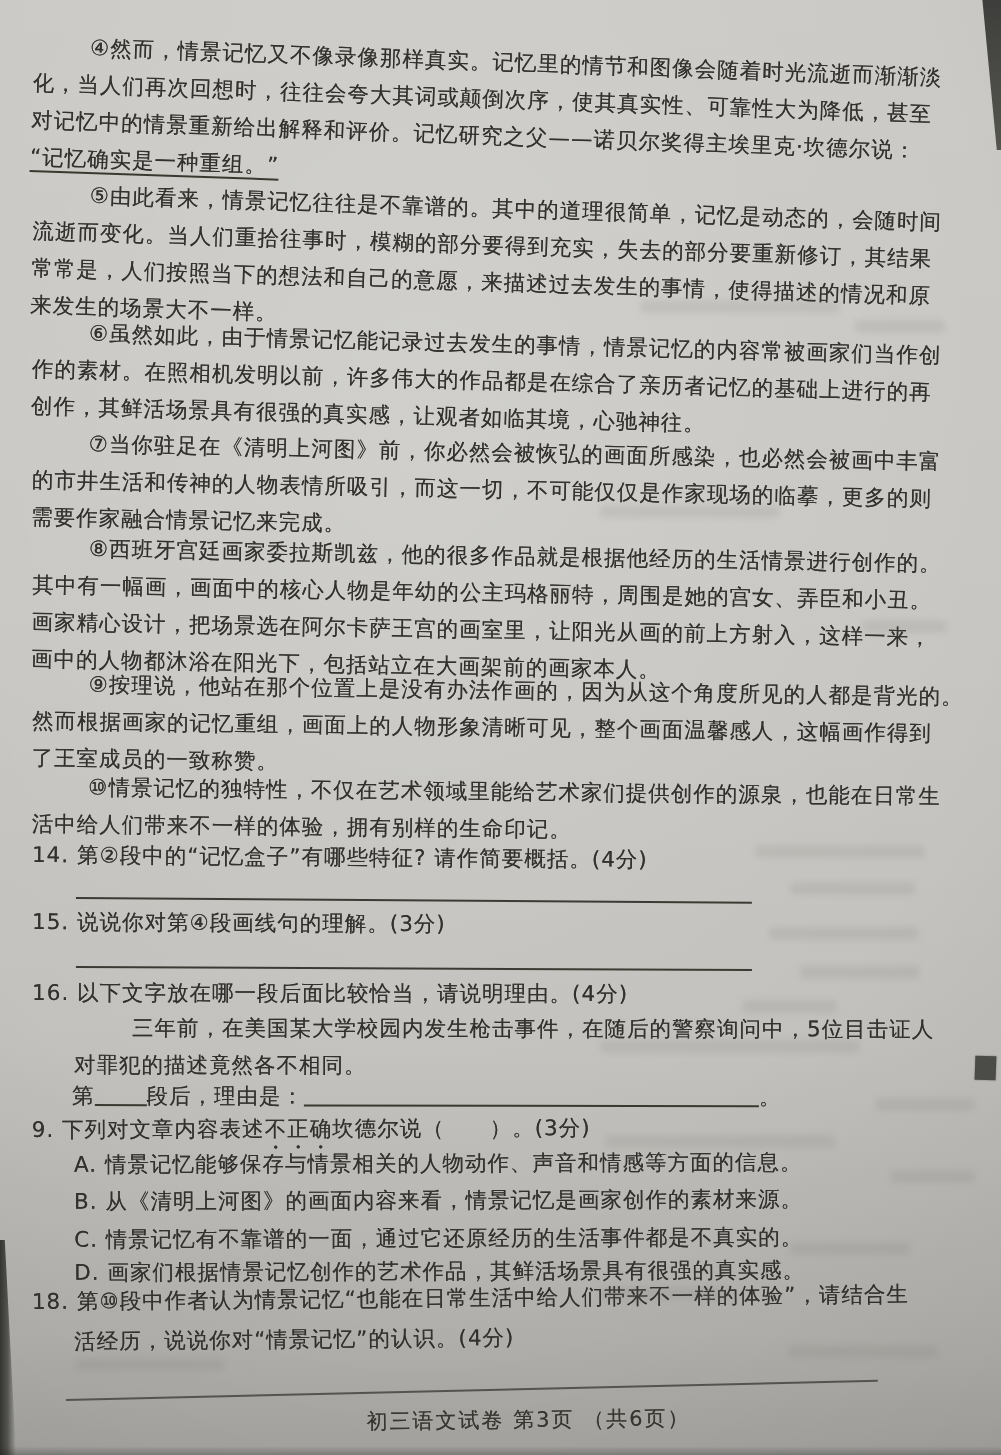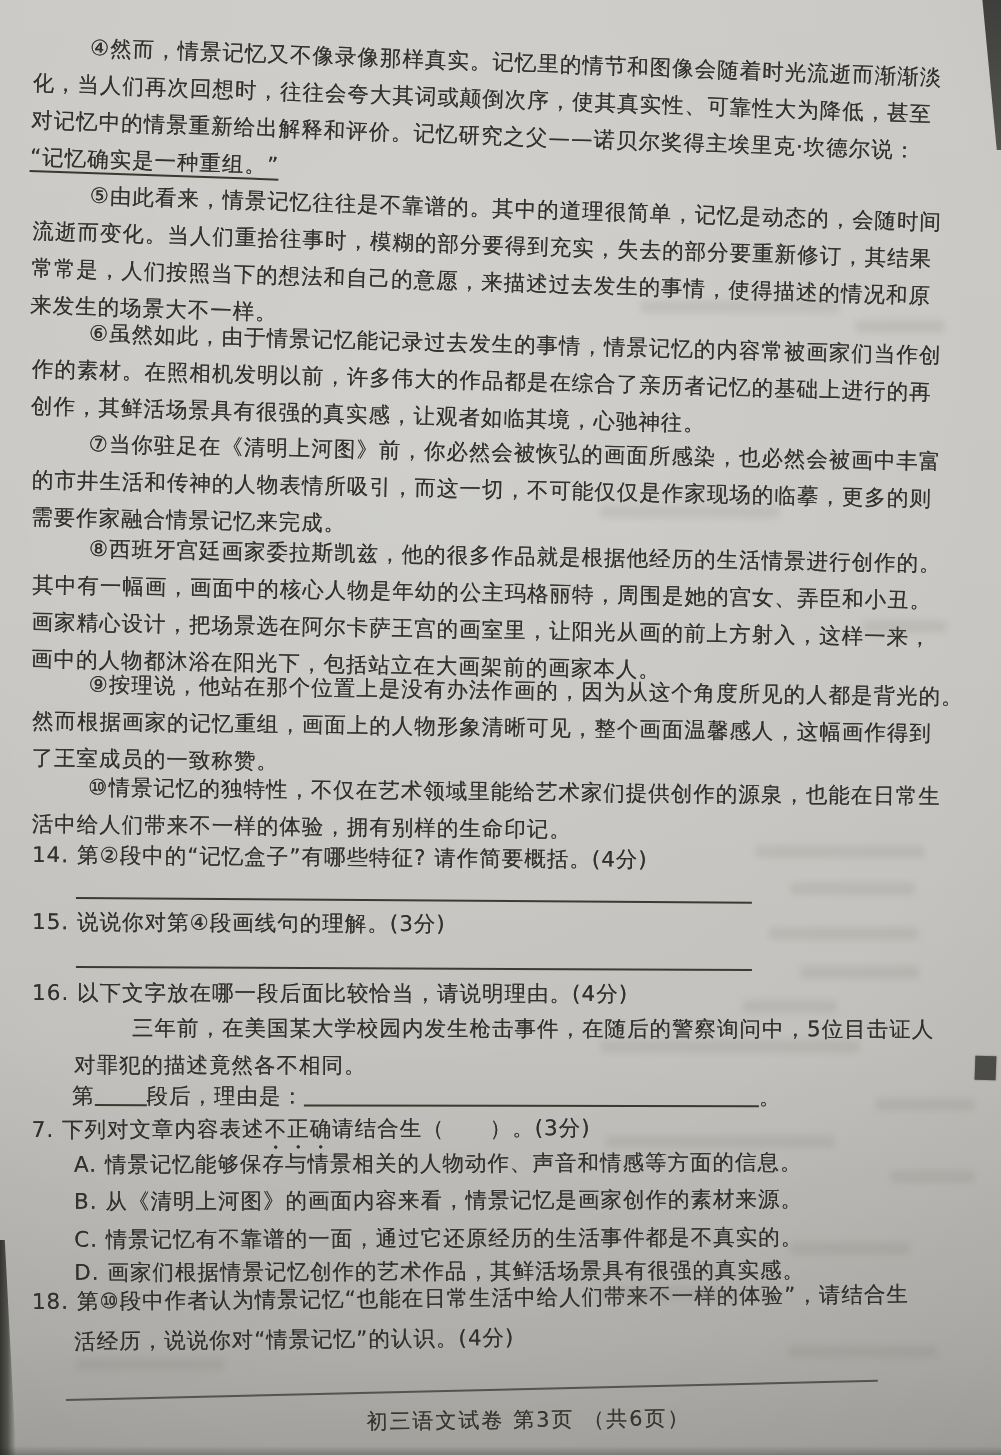--- a/index.html
+++ b/index.html
@@ -109,21 +109,21 @@
     <div class="block" style="transform:rotate(0.1deg); margin-top:6px">
       <div class="line">16. 以下文字放在哪一段后面比较恰当，请说明理由。(4分)</div>
       <div class="line inner1" style="margin-top:-2px">三年前，在美国某大学校园内发生枪击事件，在随后的警察询问中，5位目击证人</div>
       <div class="line inner2">对罪犯的描述竟然各不相同。</div>
       <div class="line blankrow" style="margin-top:-6px">
         <span>第</span><span class="blank blank-short"></span><span>段后，理由是：</span><span class="blank blank-long"></span><span>。</span>
       </div>
     </div>
 
     <div class="block" style="transform:rotate(-0.2deg); margin-top:-3px">
-      <div class="line"><span>7. 下列对文章内容表述</span><span class="emph">不正确</span><span>请结合生（　　）。(3分)</span></div>
+      <div class="line"><span>9. 下列对文章内容表述</span><span class="emph">不正确</span><span>坎德尔说（　　）。(3分)</span></div>
       <div class="line opt" style="margin-top:-2px">A. 情景记忆能够保存与情景相关的人物动作、声音和情感等方面的信息。</div>
       <div class="line opt">B. 从《清明上河图》的画面内容来看，情景记忆是画家创作的素材来源。</div>
       <div class="line opt" style="margin-top:1px">C. 情景记忆有不靠谱的一面，通过它还原经历的生活事件都是不真实的。</div>
       <div class="line opt" style="margin-top:-4px">D. 画家们根据情景记忆创作的艺术作品，其鲜活场景具有很强的真实感。</div>
     </div>
 
     <div class="block" style="transform:rotate(-0.5deg); margin-top:-8px">
       <div class="line">18. 第⑩段中作者认为情景记忆“也能在日常生活中给人们带来不一样的体验”，请结合生</div>
       <div class="line inner2" style="margin-top:3px">活经历，说说你对“情景记忆”的认识。(4分)</div>
     </div>

